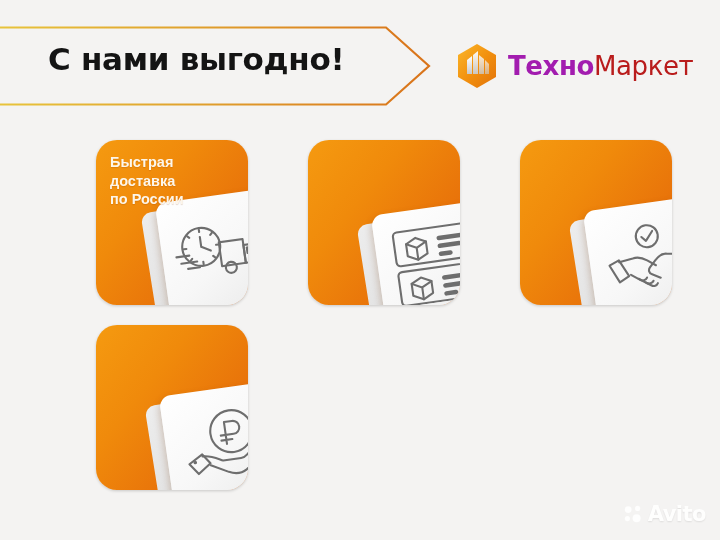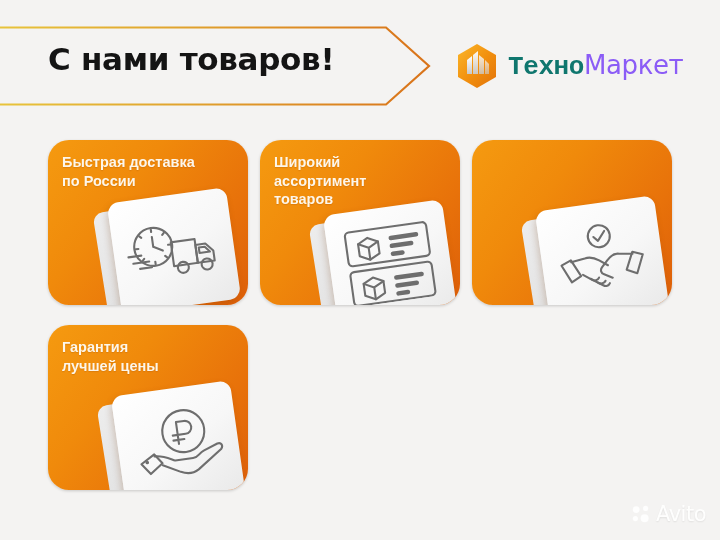--- a/index.html
+++ b/index.html
@@ -42,41 +42,42 @@
     gap:9px;
   }
   .logo-mark { width:44px; height:46px; flex:0 0 auto; }
   .logo-text {
     font-size:26px;
     font-weight:bold;
     letter-spacing:-0.4px;
     white-space:nowrap;
     font-family:"DejaVu Sans", sans-serif;
   }
-  .logo-text .t1 { color:#0f766e;font-family:Liberation Mono, monospace; }
-  .logo-text .t2 { color:#8b5cf6; font-weight:normal; }
+  .logo-text .t1 { color:#a21caf; }
+  .logo-text .t2 { color:#b91c1c; font-weight:normal; }
 
   
   .grid {
     position:absolute;
     left:48px; top:140px;
     width:624px; height:350px;
     display:grid;
     grid-template-columns:repeat(3,200px);
     grid-template-rows:repeat(2,165px);
     column-gap:12px;
     row-gap:20px;
   }
 
   .card {
     position:relative;
     border-radius:21px;
     overflow:hidden;
     background:linear-gradient(128deg,#f59a10 0%,#f08a0b 35%,#e8720a 72%,#dd5f09 100%);
     box-shadow:0 1px 3px rgba(0,0,0,0.18);
+    margin-left:48px;
   }
 
   .card-title {
     position:absolute;
     left:14px; top:13px;
     right:12px;
     color:#fdf6ea;
     font-size:14.5px;
     font-weight:bold;
     line-height:1.29;
@@ -129,21 +130,21 @@
     position:absolute;
     right:14px; bottom:14px;
     display:flex;
     align-items:center;
     gap:5px;
     opacity:0.92;
   }
   .wm-mark { width:20px; height:20px; }
   .wm-text {
     font-size:21px;
-    font-weight:normal;
+    font-weight:bold;
     color:#ffffff;
     letter-spacing:-0.5px;
     text-shadow:0 1px 2px rgba(0,0,0,0.10);
     font-family:"DejaVu Sans", sans-serif;
   }
 </style>
 </head>
 <body>
 
 <div class="header">
@@ -154,21 +155,21 @@
         <linearGradient id="bgrad" x1="0" y1="0" x2="1" y2="0">
           <stop offset="0" stop-color="#e8c63c"></stop>
           <stop offset="0.45" stop-color="#e0a22e"></stop>
           <stop offset="1" stop-color="#d9731a"></stop>
         </linearGradient>
       </defs>
       <path d="M -10 1.5 L 390 1.5 L 433 40 L 390 78.5 L -10 78.5" fill="none" stroke="url(#bgrad)" stroke-width="2.2"></path>
     </svg>
   </div>
 
-  <div class="headline">С нами товаров!</div>
+  <div class="headline">С нами выгодно!</div>
 
   <div class="logo">
     <svg class="logo-mark" viewBox="0 0 44 46">
       <defs>
         <linearGradient id="hexg" x1="0" y1="0" x2="1" y2="1">
           <stop offset="0" stop-color="#fbb72a"></stop>
           <stop offset="0.5" stop-color="#f2910f"></stop>
           <stop offset="1" stop-color="#e2720a"></stop>
         </linearGradient>
         <linearGradient id="bldg" x1="0" y1="0" x2="0" y2="1">
@@ -206,23 +207,20 @@
         <path class="ico" d="M73 31 L79 31 L83.5 36.5 L73 36.5 Z"></path>
         <circle class="ico" cx="55" cy="48.5" r="5.5"></circle>
         <circle class="ico" cx="79" cy="48.5" r="5.5"></circle>
         <path class="ico" d="M6 38 L22 38 M12 44 L24 44 M2 31 L15 31"></path>
       </svg>
     </div>
   </div>
 
 
   <div class="card c3">
-    <div class="card-title">Широкий
-ассортимент
-товаров</div>
     <div class="plate-back"></div>
     <div class="plate-front">
       <svg width="92" height="78" viewBox="0 0 92 78">
         <rect class="ico" x="5" y="3" width="82" height="34" rx="4"></rect>
         <path class="ico" d="M17 16 L27 11 L37 16 L37 28 L27 33 L17 28 Z"></path>
         <path class="ico" d="M17 16 L27 21 L37 16 M27 21 L27 33"></path>
         <rect class="ico-fill" x="48" y="12" width="30" height="4.5" rx="2.2"></rect>
         <rect class="ico-fill" x="48" y="20" width="24" height="4.5" rx="2.2"></rect>
         <rect class="ico-fill" x="48" y="28" width="14" height="4.5" rx="2.2"></rect>
         <rect class="ico" x="5" y="43" width="82" height="34" rx="4"></rect>
@@ -248,22 +246,20 @@
                               C41.5 46.5 42 50 45 51.5 L53 56"></path>
         <path class="ico" d="M24 49 L32 55 C34.5 57 38 56.5 39.5 54"></path>
         <path class="ico" d="M31 54 L38 59 C40.5 61 44 60.5 45.5 58"></path>
         <path class="ico" d="M38 59 L43 62.5 C45 64 48 63.5 49.5 61"></path>
       </svg>
     </div>
   </div>
 
 
   <div class="card c6">
-    <div class="card-title">Гарантия
-лучшей цены</div>
     <div class="plate-back"></div>
     <div class="plate-front">
       <svg width="90" height="72" viewBox="0 0 90 72">
         <circle class="ico" cx="52" cy="24" r="21"></circle>
         <path class="ico" d="M46 36 L46 14 L54 14 a6.5 6.5 0 0 1 0 13 L41 27 M41 32 L52 32"></path>
         <path class="ico" d="M6 51 L20 43 L27 53 L14 62 Z"></path>
         <path class="ico" d="M20 45 C28 45 34 49 40 52 L58 52
                               C64 52 64 48 70 46 L84 41
                               C88 40 90 44 87 47 L62 64
                               C57 67 50 67 44 64 L27 55"></path>

